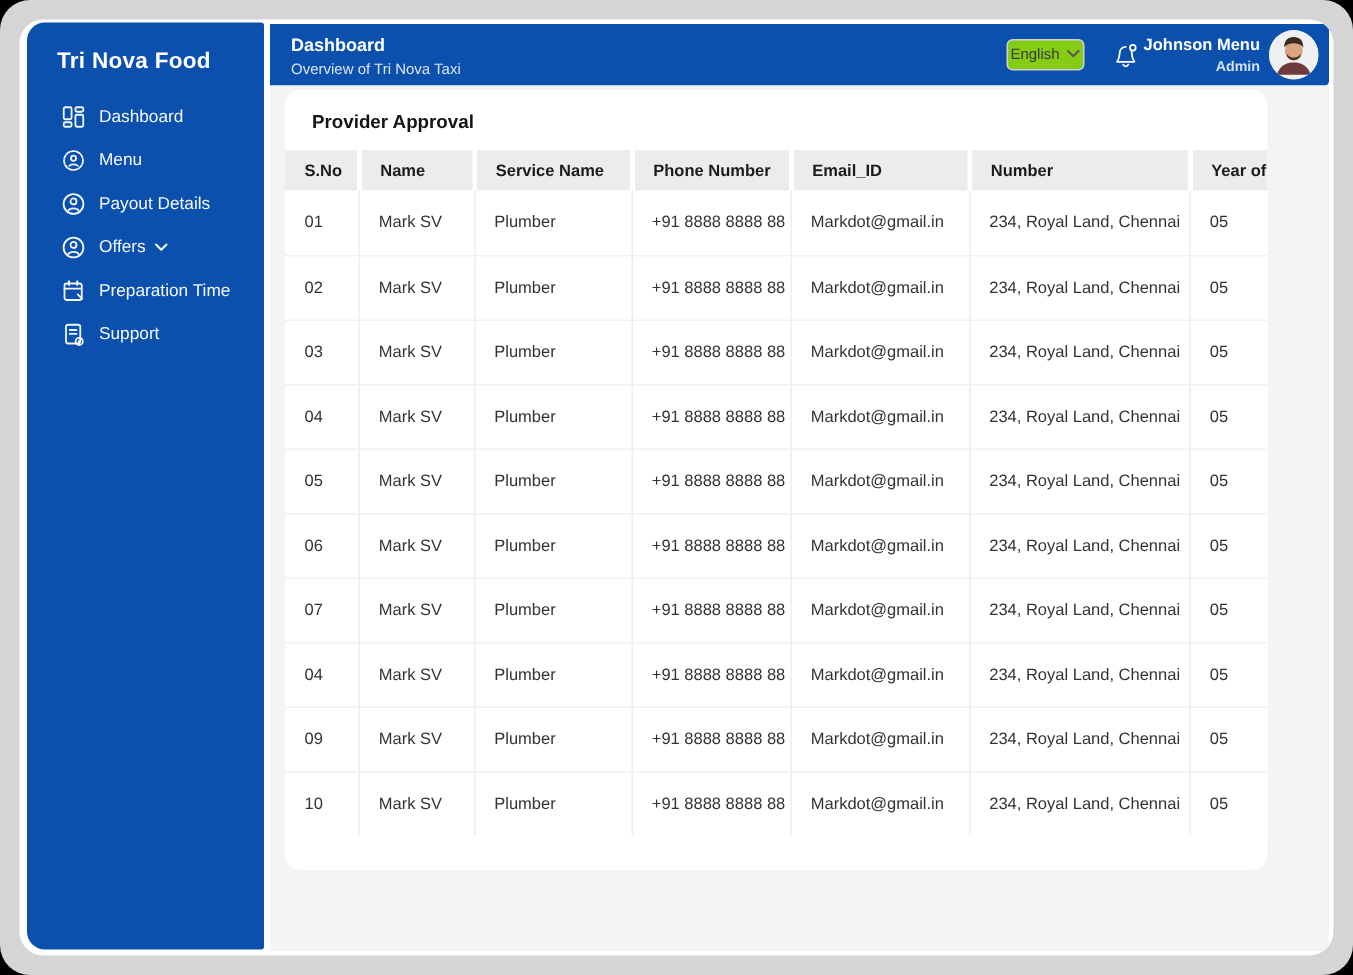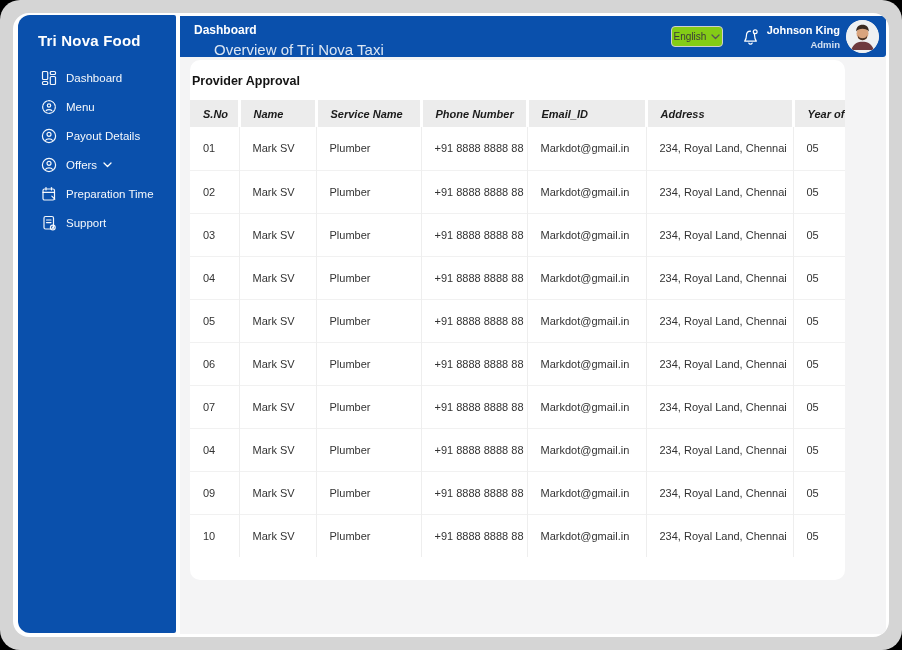--- a/index.html
+++ b/index.html
@@ -59,21 +59,21 @@
   
   .topbar {
     position: absolute; left: 167px; top: 3px;
     width: 706px; height: 41px;
     background: var(--blue);
     border-radius: 0 3px 3px 0;
     color: #fff;
   }
   .topbar-titles { position: absolute; left: 14px; top: 7px; }
   .topbar-title { font-size: 12px; font-weight: bold; }
-  .topbar-subtitle { font-size: 15px; color: rgba(255,255,255,.85); margin-top: 4px; margin-left: 20px; }
+  .topbar-subtitle { font-size: 10px; color: rgba(255,255,255,.85); margin-top: 4px; }
 
   .lang-select {
     position: absolute; right: 163px; top: 10px;
     height: 21px; width: 52px;
     background: #84cc16;
     border: 1px solid #cfcfcf;
     border-radius: 4px;
     display: flex; align-items: center; justify-content: center;
     gap: 5px;
     color: #3a3a3a; font-size: 10px;
@@ -108,37 +108,37 @@
     background: #f4f4f5;
   }
   .card {
     position: absolute; left: 10px; top: 3px;
     width: 655px; height: 520px;
     background: #fff;
     border-radius: 10px;
     overflow: hidden;
   }
   .section-title {
-    margin: 14px 0 12px 2px;
+    margin: 14px 0 12px 18px;
     font-size: 12.5px; font-weight: bold;
     color: #141414;
   }
   table.providers {
     border-collapse: collapse;
     table-layout: fixed;
     width: 763px;
   }
   .providers th {
     height: 27px;
     background: #ececec;
     font-size: 11px; font-weight: bold; color: #1b1b1b;
     text-align: left;
     padding: 0 0 0 13px;
     border-right: 3px solid #ffffff;
-    white-space: nowrap; overflow: hidden; font-style: italic;
+    white-space: nowrap; overflow: hidden;
   }
   .providers td {
     height: 43px;
     font-size: 11px; color: #333;
     padding: 0 0 0 13px;
     border-right: 1px solid #eeeeee;
     border-top: 1px solid #f1f1f1;
     white-space: nowrap; overflow: hidden;
     background: #fff;
   }
@@ -257,21 +257,21 @@
 
       <div class="bell">
         <svg width="19" height="19" viewBox="0 0 19 19" fill="none" stroke="#fff" stroke-width="1.2" stroke-linecap="round" stroke-linejoin="round">
           <path d="M9.5 3.2 C7 3.2 5.4 5.2 5.4 7.8 C5.4 10.6 4.4 12.2 3.7 13.2 H15.3 C14.6 12.2 13.6 10.6 13.6 7.8 C13.6 6.8 13.4 5.9 13 5.2"></path>
           <path d="M7.8 15 a1.8 1.8 0 0 0 3.4 0"></path>
           <circle cx="14.2" cy="3.8" r="1.9"></circle>
         </svg>
       </div>
 
       <div class="user-meta">
-        <div class="user-name">Johnson King</div>
+        <div class="user-name">Johnson Menu</div>
         <div class="user-role">Admin</div>
       </div>
 
       <div class="avatar">
         <svg width="33" height="33" viewBox="0 0 32 32">
           <circle cx="16" cy="16" r="16" fill="#eef0f2"></circle>
           <path d="M5 29 C7 22.5 11.8 21 16 21 C20.2 21 25 22.5 27 29 Z" fill="#6e3a3e"></path>
           <ellipse cx="16" cy="13.2" rx="5.8" ry="6.4" fill="#d9a47e"></ellipse>
           <path d="M9.8 11.5 C9.8 6.8 12.2 4.6 16 4.6 C19.8 4.6 22.2 6.8 22.2 11.5 C22.2 11.5 21 8.6 16 8.6 C11 8.6 9.8 11.5 9.8 11.5 Z" fill="#3a2a20"></path>
           <path d="M11.5 14.5 C12 18.8 20 18.8 20.5 14.5 L20.3 17.2 C18.4 20.4 13.6 20.4 11.7 17.2 Z" fill="#4a3326"></path>
@@ -292,21 +292,21 @@
               <col class="col-6">
               <col class="col-7">
           </colgroup>
           <thead>
               <tr>
                 <th>S.No</th>
                 <th>Name</th>
                 <th>Service Name</th>
                 <th>Phone Number</th>
                 <th>Email_ID</th>
-                <th>Address</th>
+                <th>Number</th>
                 <th>Year of</th>
               </tr>
             </thead>
           <tbody>
               <tr>
                 <td>01</td>
                 <td>Mark SV</td>
                 <td>Plumber</td>
                 <td>+91 8888 8888 88</td>
                 <td>Markdot@gmail.in</td>

